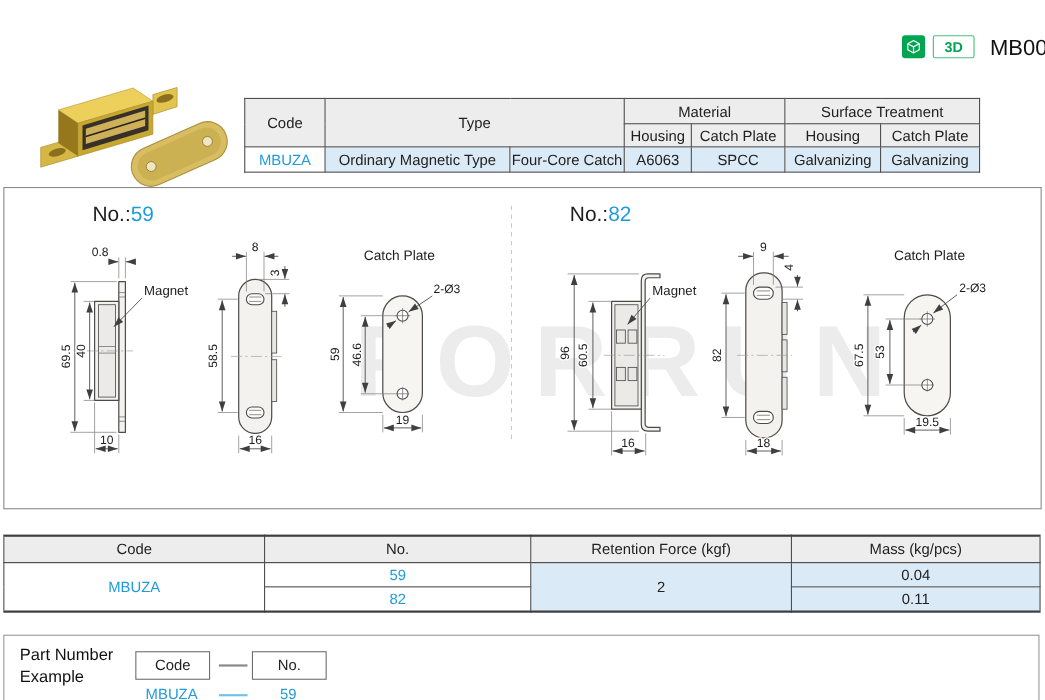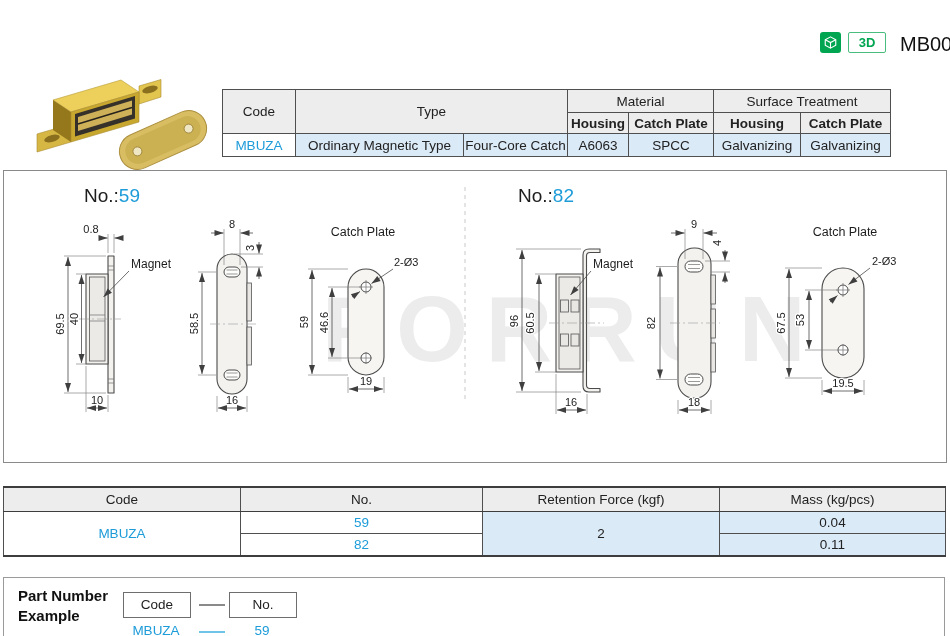--- a/index.html
+++ b/index.html
@@ -14,21 +14,21 @@
   
   table{border-collapse:collapse;table-layout:fixed;}
   td{border:1px solid #4f4f4f;text-align:center;vertical-align:middle;font-size:13.5px;color:#222;
      overflow:hidden;white-space:nowrap;padding:0;}
   .hrow td{background:#ededed;}
   .hl{background:#dbeaf7;}
   .blue{color:#1e9cd9;}
   .spec-wrap{position:absolute;left:222px;top:69px;}
   .spec-wrap table{border:1px solid #3d3d3d;}
   .spec-wrap tr.r1 td{height:22px;}
-  .spec-wrap tr.r2 td{height:20px;font-weight:bold;}
+  .spec-wrap tr.r2 td{height:20px;}
   .spec-wrap tr.r3 td{height:22px;}
   .dtable-wrap{position:absolute;left:3px;top:466px;}
   .dtable-wrap table{border-top:2px solid #3d3d3d;border-bottom:2px solid #3d3d3d;border-left:1px solid #3d3d3d;border-right:1px solid #3d3d3d;}
   .dtable-wrap tr.h td{height:23px;border-bottom:1.5px solid #3d3d3d;}
   .dtable-wrap tr.d td{height:21px;}
   
   .photo{position:absolute;left:25px;top:56px;}
   
   .panel{position:absolute;left:3px;top:150px;width:942px;height:291px;border:1px solid #8a8a8a;background:#fff;}
   .watermark{position:absolute;left:318px;top:106px;z-index:0;font-size:92px;font-weight:bold;
@@ -46,21 +46,21 @@
   .thin{stroke:#6e6e6e;stroke-width:0.7;}
   .dim{stroke:#4a4a4a;stroke-width:0.8;fill:none;}
   .cl{stroke:#9a9a9a;stroke-width:0.6;stroke-dasharray:10 3 2 3;}
   .divider{stroke:#c9c9c9;stroke-width:1;stroke-dasharray:4 4;}
   .drawsvg text{font-family:"Liberation Sans",sans-serif;}
   .dt{font-size:11px;fill:#1d1d1d;paint-order:stroke;stroke:#fff;stroke-width:2.5px;stroke-linejoin:round;}
   .lbl{font-size:12px;fill:#1d1d1d;paint-order:stroke;stroke:#fff;stroke-width:2.5px;}
   .ttl{font-size:12.5px;fill:#1d1d1d;}
   
   .pnbox{position:absolute;left:3px;top:557px;width:940px;height:65px;border:1px solid #9a9a9a;}
-  .pn-title{position:absolute;left:14px;top:8px;font-size:15px;font-weight:bold;line-height:1.3;color:#111;}
+  .pn-title{position:absolute;left:14px;top:8px;font-size:15px;font-weight:normal;line-height:1.3;color:#111;}
   .pn-cell{position:absolute;width:66px;height:24px;border:1px solid #6e6e6e;text-align:center;
            line-height:24px;font-size:13.5px;color:#222;top:14px;}
   .pn-code{left:119px;} .pn-no{left:225px;}
   .pn-dash{position:absolute;top:26px;left:195px;width:26px;height:2px;background:#8a8a8a;}
   .pn-val{position:absolute;top:45px;font-size:13.5px;color:#1e9cd9;width:66px;text-align:center;}
   .pn-vcode{left:119px;} .pn-vno{left:225px;}
   .pn-vdash{position:absolute;top:53px;left:195px;width:26px;height:1.5px;background:#6fc4e8;}
   
   .footer{position:absolute;left:0;bottom:0;width:950px;height:10px;background:#2d2d2d;}
 </style>

